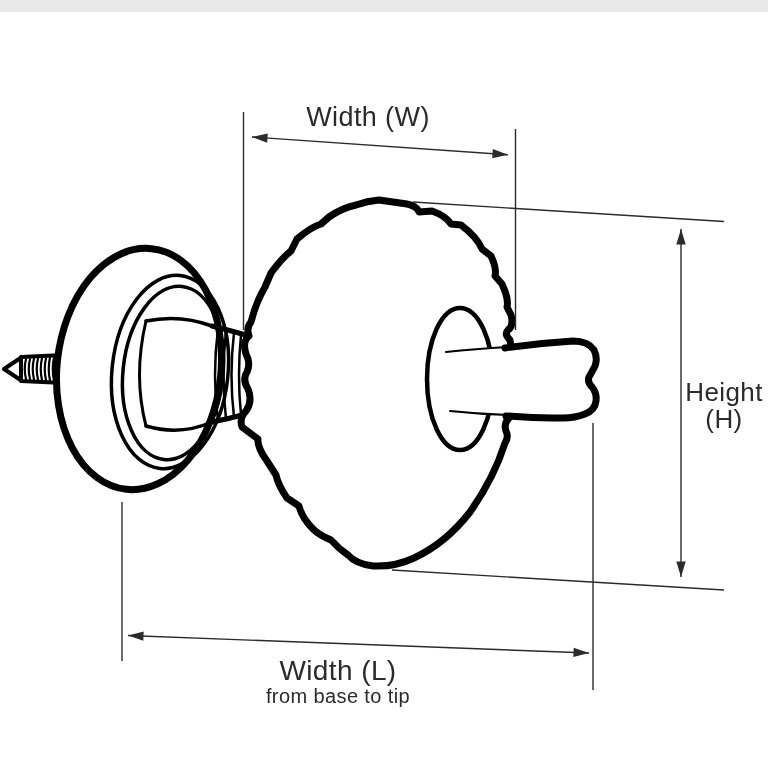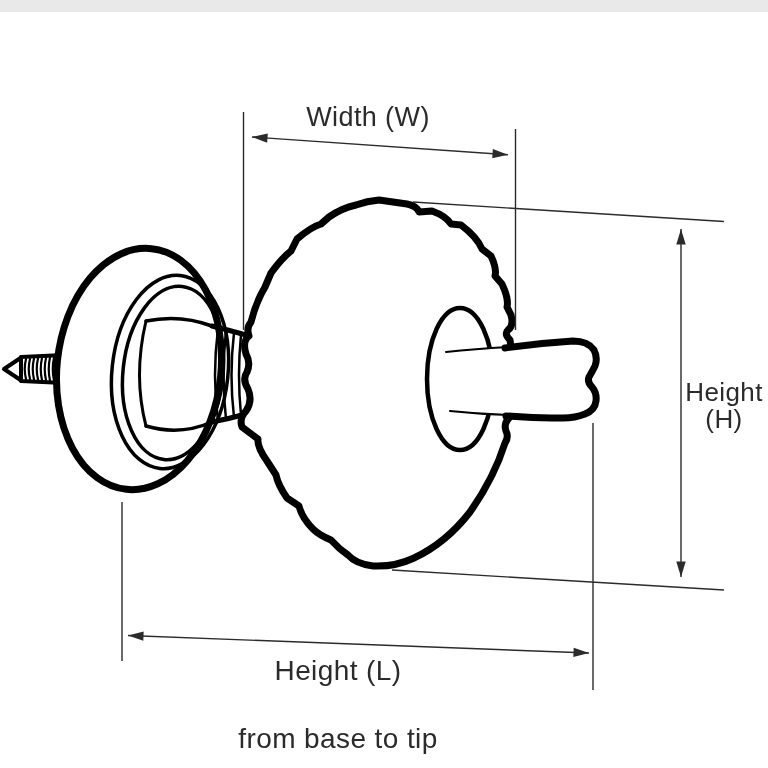--- a/index.html
+++ b/index.html
@@ -22,21 +22,21 @@
     position:absolute;
     color:var(--text);
     text-align:center;
     letter-spacing:0.4px;
     line-height:1.08;
     user-select:none;
   }
   .lbl-width{left:257px;top:91px;width:222px;font-size:27px;}
   .lbl-height{left:677px;top:367px;width:94px;font-size:26px;line-height:27px;}
   .lbl-length{left:237px;top:644px;width:202px;font-size:28px;}
-  .lbl-length-sub{left:237px;top:712px;width:202px;font-size:28px;}
+  .lbl-length-sub{left:237px;top:674px;width:202px;font-size:20px;}
 </style>
 </head>
 <body>
 
 <div class="stage">
 
   <svg width="768" height="768" viewBox="0 0 768 768">
     <defs>
       <marker id="arrowhead" markerUnits="userSpaceOnUse" markerWidth="18" markerHeight="12" refX="16.5" refY="6" orient="auto-start-reverse">
         <path d="M1,1.3 L16.5,6 L1,10.7 Z" fill="var(--dim)"></path>
@@ -128,16 +128,16 @@
     </g>
   </svg>
 
   <div class="lbl lbl-width">Width (W)</div>
 
   <div class="lbl lbl-height">
     <div>Height</div>
     <div>(H)</div>
   </div>
 
-  <div class="lbl lbl-length">Height (L)</div>
+  <div class="lbl lbl-length">Width (L)</div>
   <div class="lbl lbl-length-sub">from base to tip</div>
 
 </div>
 
 </body></html>

